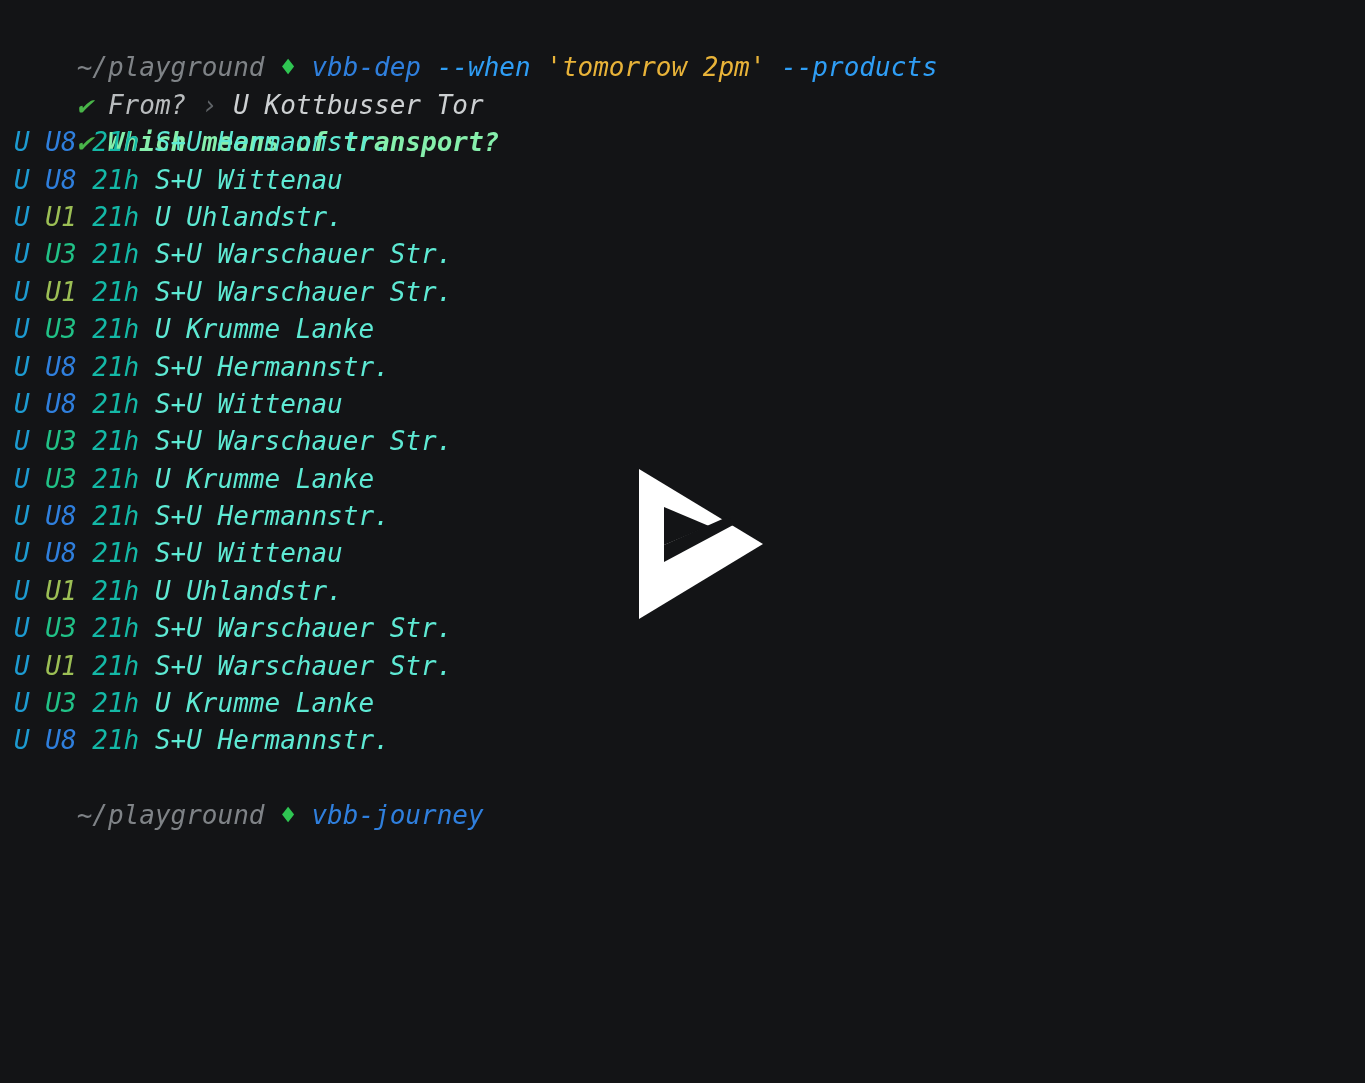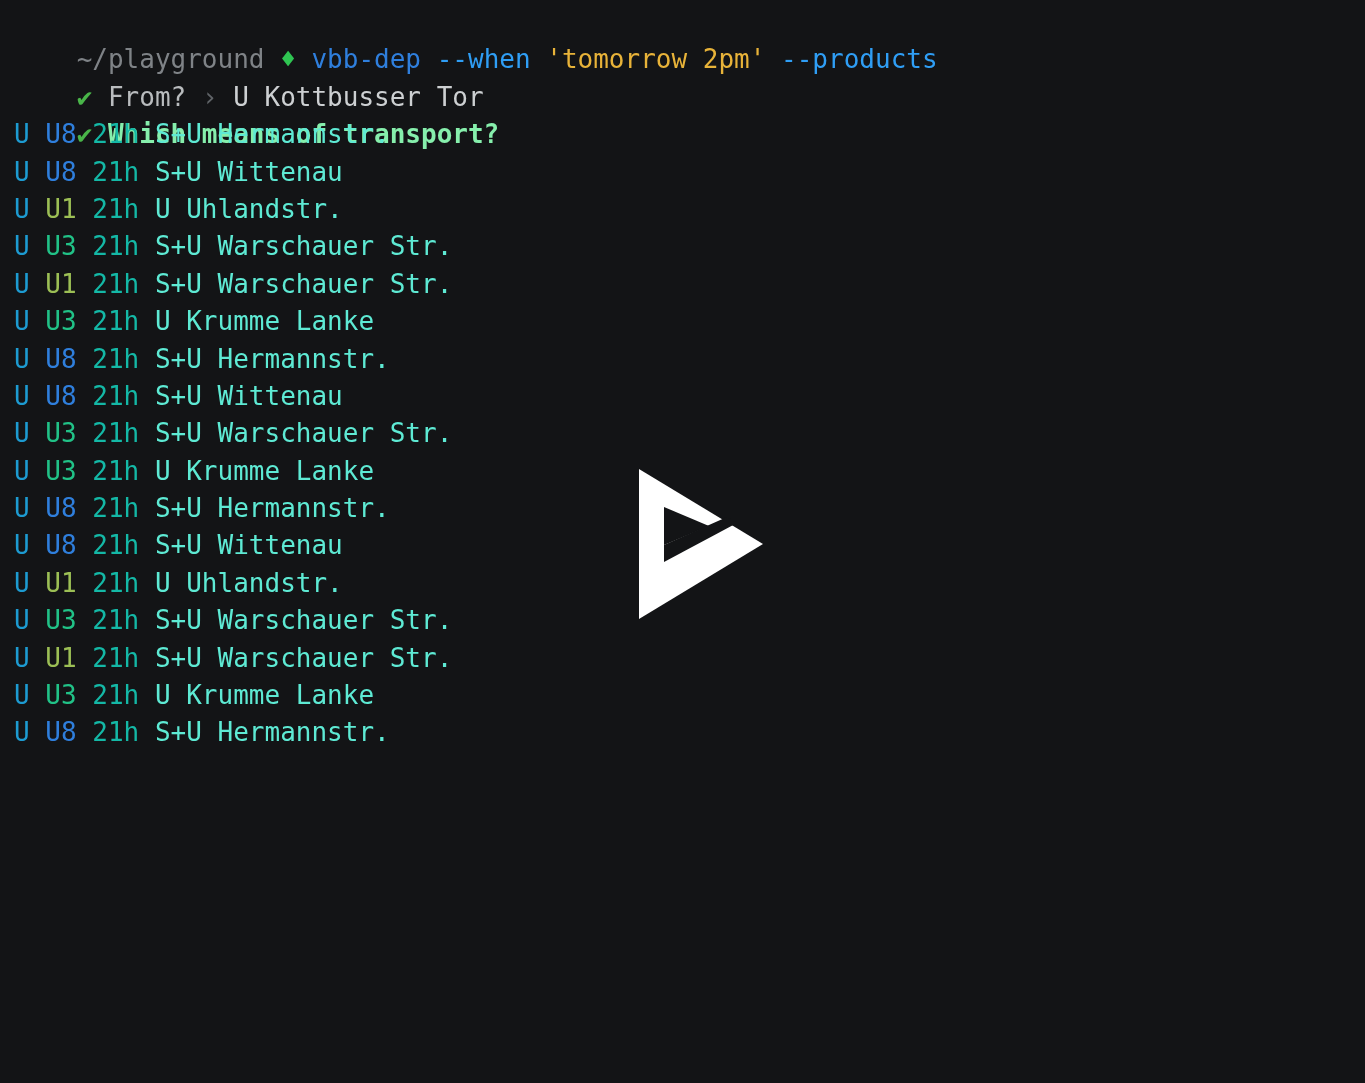--- a/index.html
+++ b/index.html
@@ -14,21 +14,22 @@
     overflow: hidden;
     font-family: "DejaVu Sans Mono", "Liberation Mono", monospace;
   }
 
   #terminal {
     position: relative;
     width: 1365px;
     height: 896px;
     background: #131416;
     box-sizing: border-box;
-    padding: 4px 0 0 14px;
+    padding: 12px 0 0 14px;
+    font-style: italic;
   }
 
   .line {
     height: 37.4px;
     line-height: 37.4px;
     font-size: 26px;
     white-space: pre;
     letter-spacing: 0px;
     color: #d6d6d6;
   }
@@ -106,15 +107,18 @@
       <div class="line"><span class="tok c-mode">U</span><span class="tok"> </span><span class="tok " style="color: rgb(33, 194, 135);">U3</span><span class="tok"> </span><span class="tok c-time">21h</span><span class="tok"> </span><span class="tok c-dest">U Krumme Lanke</span></div>
       <div class="line"><span class="tok c-mode">U</span><span class="tok"> </span><span class="tok " style="color: rgb(47, 127, 221);">U8</span><span class="tok"> </span><span class="tok c-time">21h</span><span class="tok"> </span><span class="tok c-dest">S+U Hermannstr.</span></div>
       <div class="line"><span class="tok c-mode">U</span><span class="tok"> </span><span class="tok " style="color: rgb(47, 127, 221);">U8</span><span class="tok"> </span><span class="tok c-time">21h</span><span class="tok"> </span><span class="tok c-dest">S+U Wittenau</span></div>
       <div class="line"><span class="tok c-mode">U</span><span class="tok"> </span><span class="tok " style="color: rgb(156, 191, 85);">U1</span><span class="tok"> </span><span class="tok c-time">21h</span><span class="tok"> </span><span class="tok c-dest">U Uhlandstr.</span></div>
       <div class="line"><span class="tok c-mode">U</span><span class="tok"> </span><span class="tok " style="color: rgb(33, 194, 135);">U3</span><span class="tok"> </span><span class="tok c-time">21h</span><span class="tok"> </span><span class="tok c-dest">S+U Warschauer Str.</span></div>
       <div class="line"><span class="tok c-mode">U</span><span class="tok"> </span><span class="tok " style="color: rgb(156, 191, 85);">U1</span><span class="tok"> </span><span class="tok c-time">21h</span><span class="tok"> </span><span class="tok c-dest">S+U Warschauer Str.</span></div>
       <div class="line"><span class="tok c-mode">U</span><span class="tok"> </span><span class="tok " style="color: rgb(33, 194, 135);">U3</span><span class="tok"> </span><span class="tok c-time">21h</span><span class="tok"> </span><span class="tok c-dest">U Krumme Lanke</span></div>
       <div class="line"><span class="tok c-mode">U</span><span class="tok"> </span><span class="tok " style="color: rgb(47, 127, 221);">U8</span><span class="tok"> </span><span class="tok c-time">21h</span><span class="tok"> </span><span class="tok c-dest">S+U Hermannstr.</span></div>
     </div>
 
+  <div class="line">
+    <span class="tok c-path">~/playground</span><span class="tok"> </span><span class="tok c-diamond">♦</span><span class="tok"> </span><span class="tok c-cmd">vbb-journey</span>
+  </div>
 
 
 </div>
 
 </body></html>

